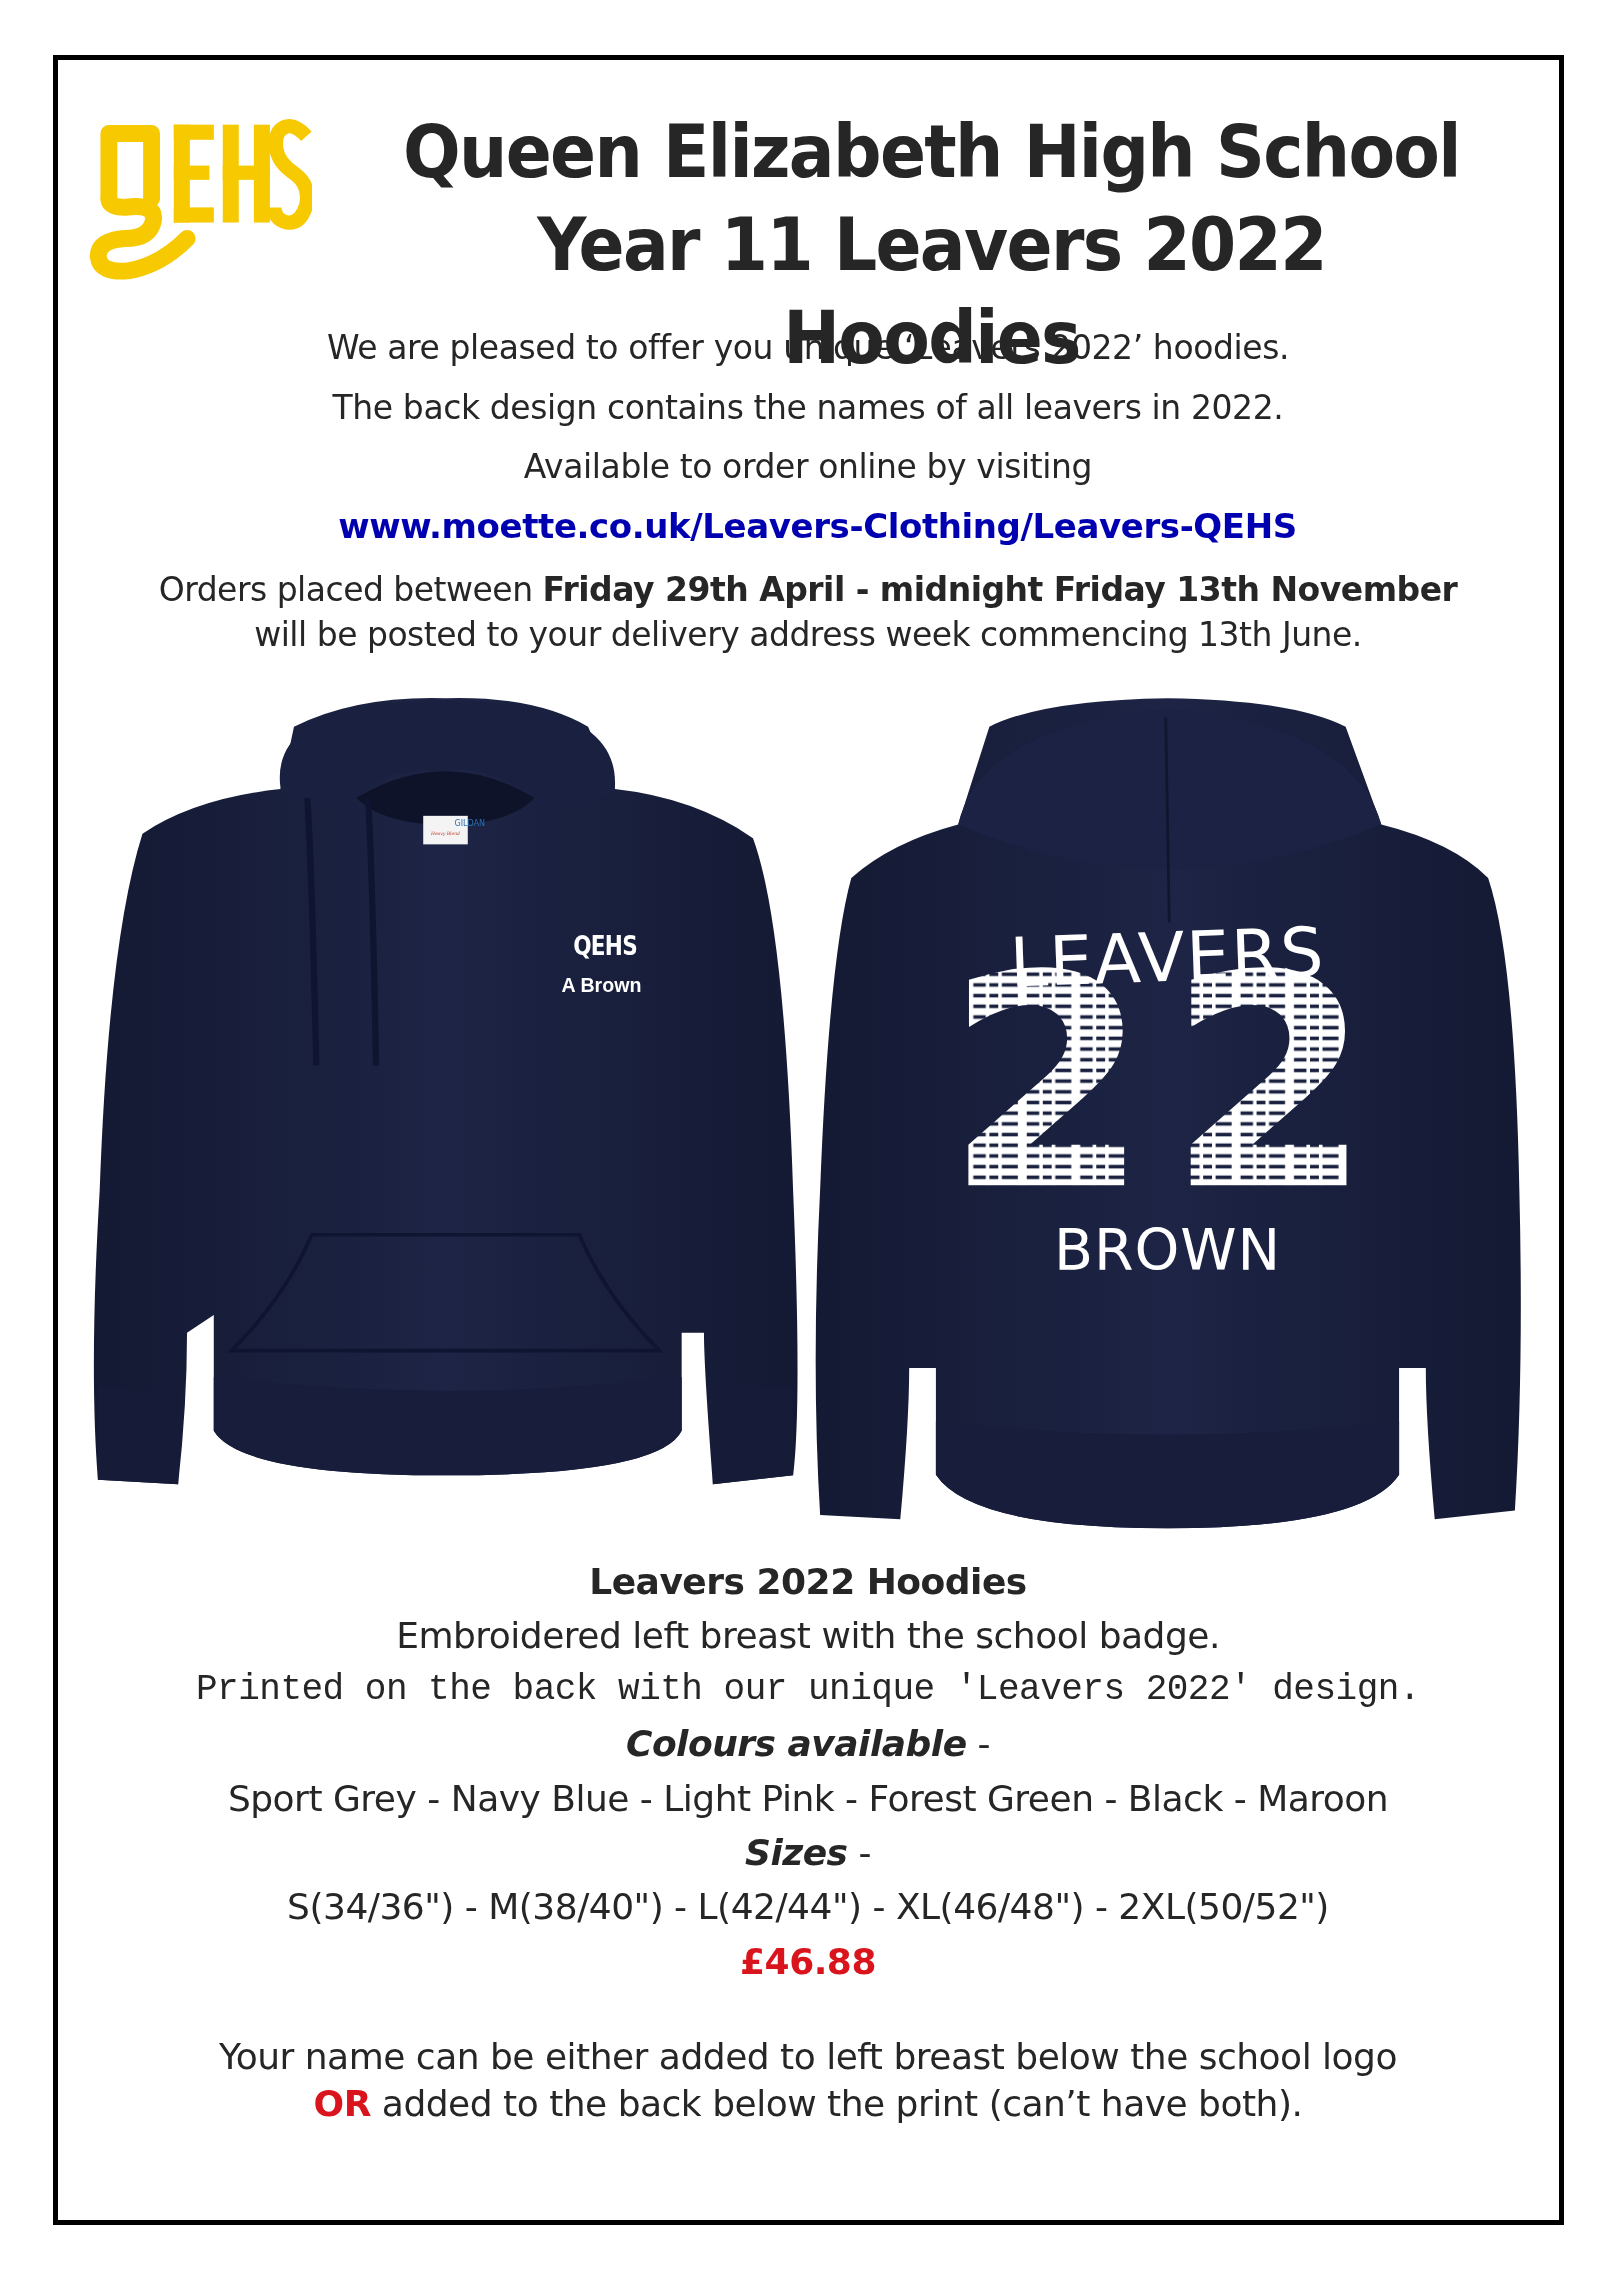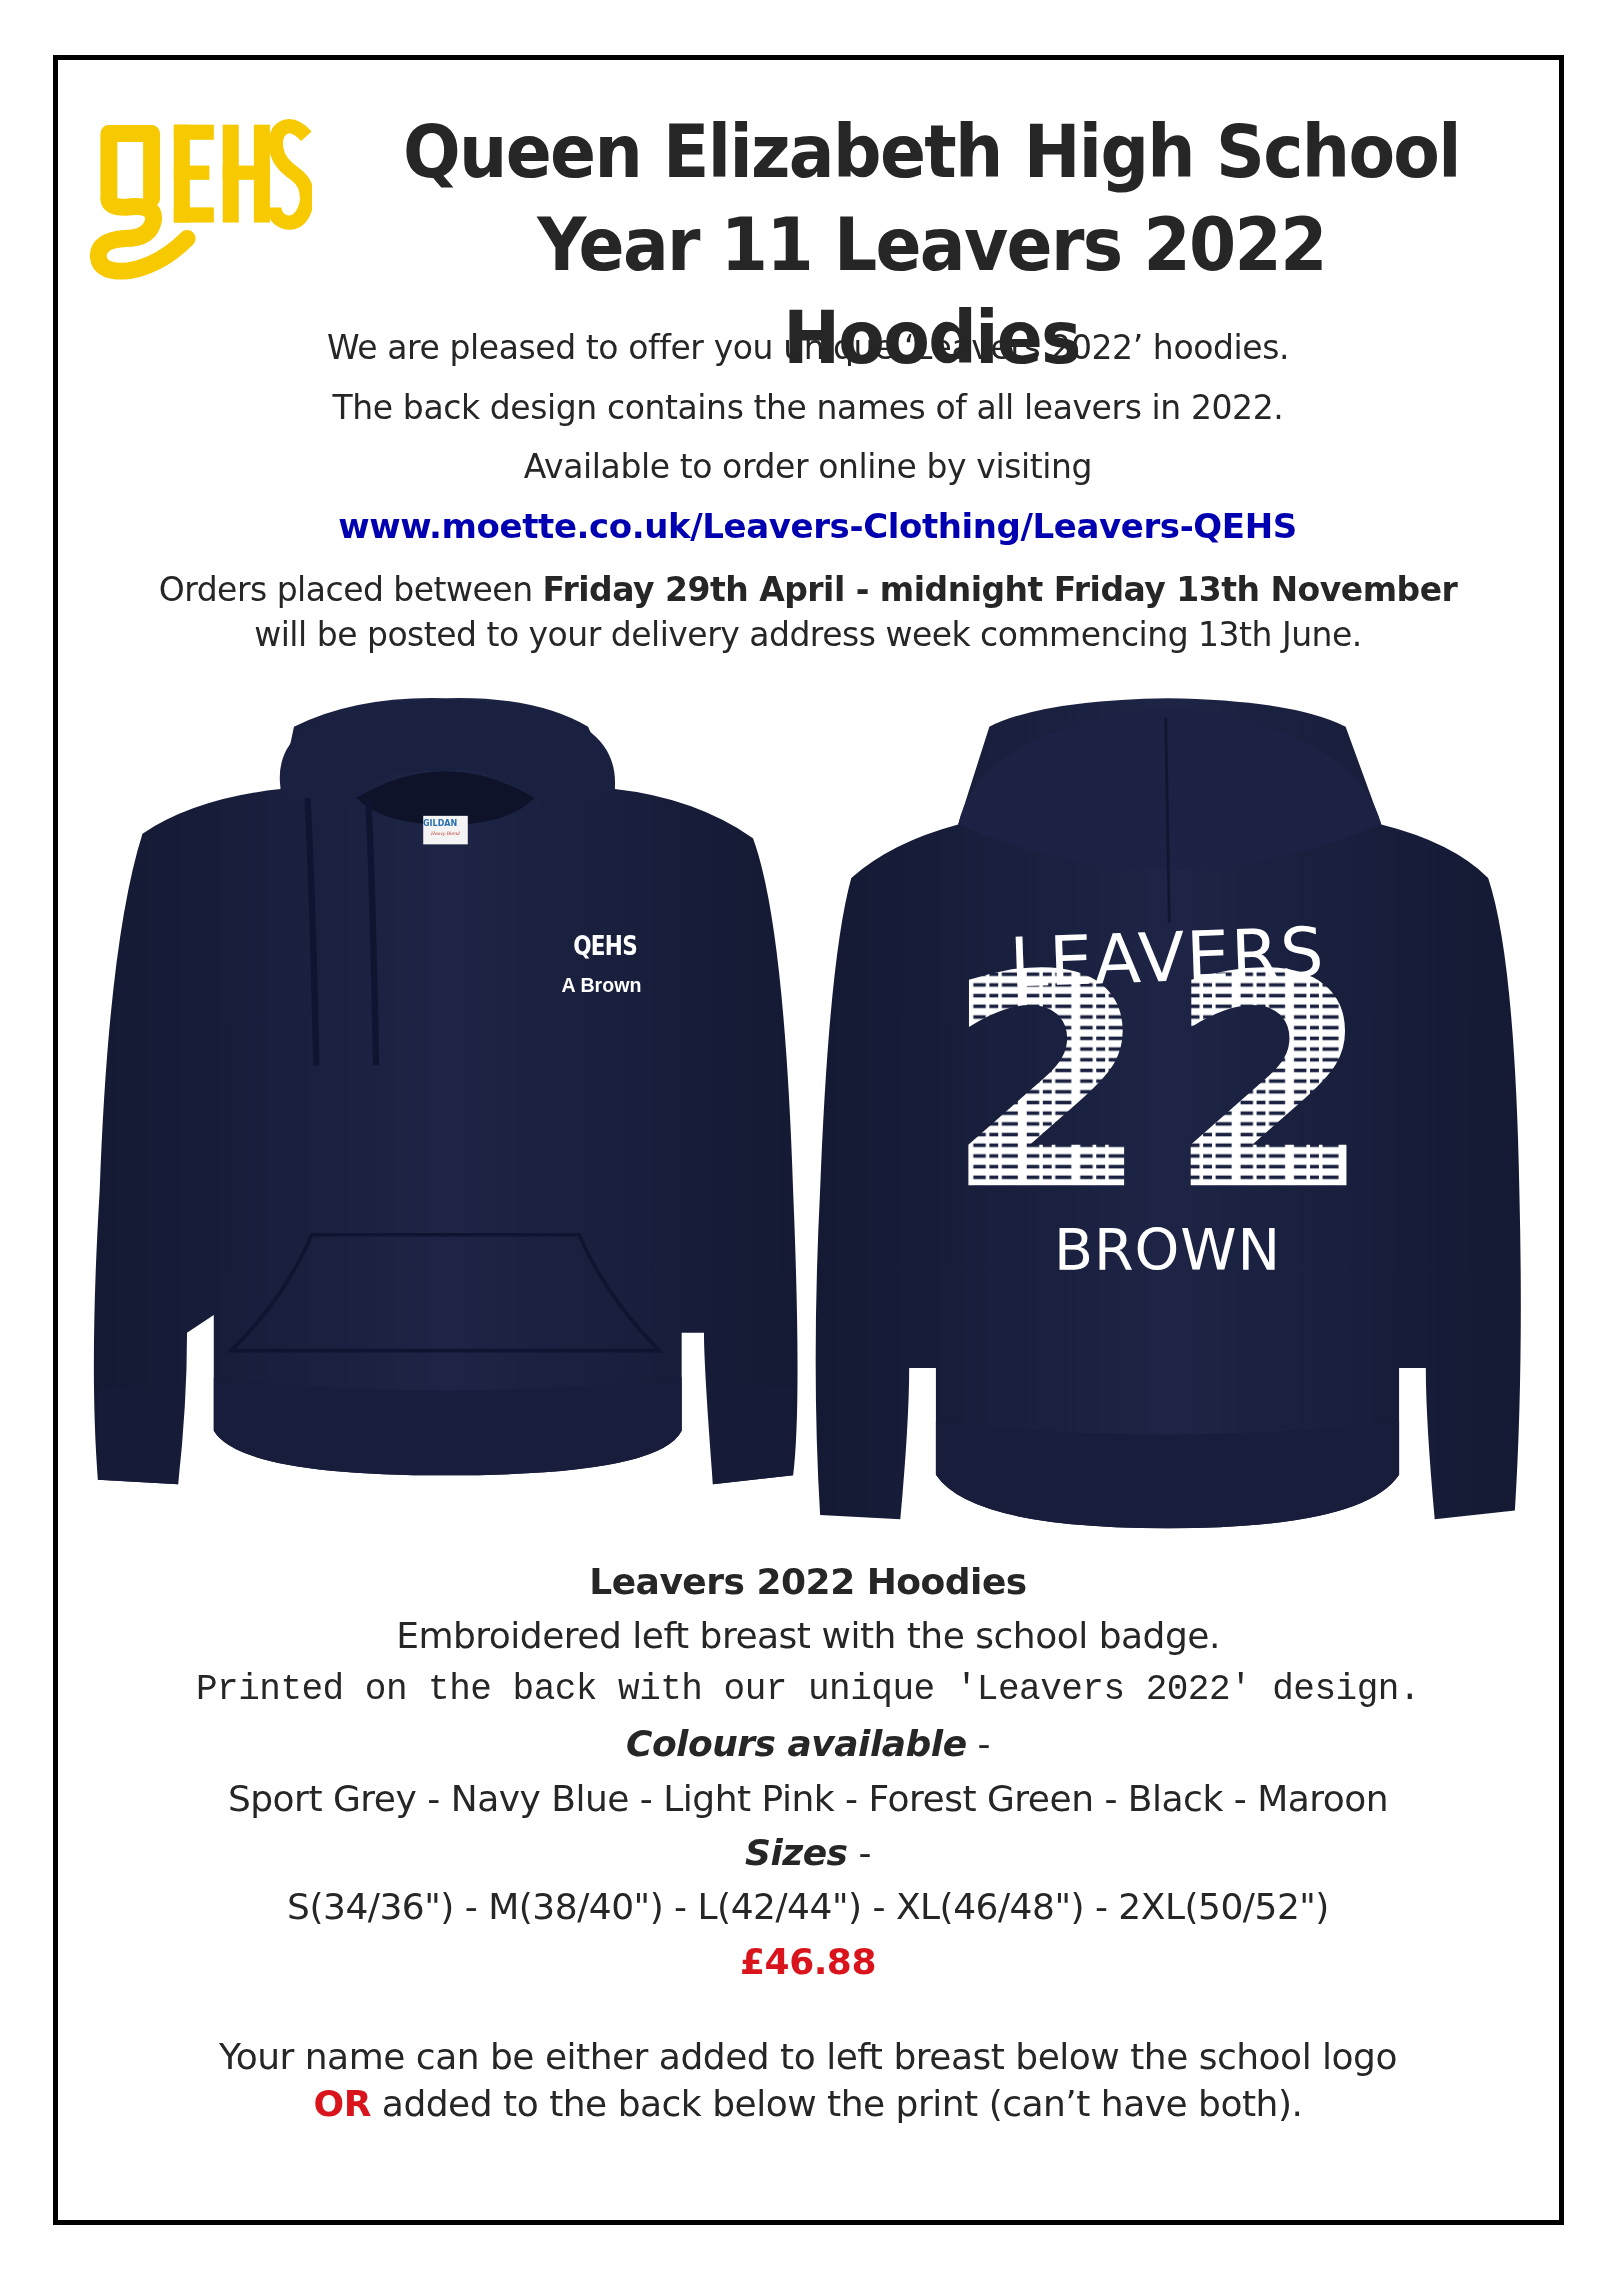--- a/index.html
+++ b/index.html
@@ -113,21 +113,21 @@
 
     <path d="M140 770 Q400 800 665 770 L665 830 Q640 880 400 880 Q170 880 140 830 Z" fill="#171d3a"></path>
 
     <path d="M250 610 L550 610 Q580 680 640 740 L160 740 Q220 680 250 610 Z" fill="none" stroke="#0f1430" stroke-width="4"></path>
 
     <path d="M245 120 Q250 200 255 420" stroke="#0f1430" stroke-width="7" fill="none"></path>
     <path d="M313 120 Q318 200 322 420" stroke="#0f1430" stroke-width="7" fill="none"></path>
 
     <rect x="375" y="140" width="50" height="32" fill="#f4f4f4"></rect>
   </svg>
-  <div style="position:absolute; left:334px; top:128px; width:45px; text-align:left; font-size:8px; font-weight:bold; color:#2a6fb0; font-family:'DejaVu Sans', sans-serif;">GILDAN</div>
+  <div style="position:absolute; left:334px; top:128px; width:62px; text-align:right; font-size:8px; font-weight:normal; color:#2a6fb0; font-family:'DejaVu Sans', sans-serif;">GILDAN</div>
   <div style="position:absolute; left:334px; top:140px; width:45px; text-align:center; font-size:4.5px; color:#c0392b; font-style:italic; font-family:'DejaVu Serif', serif;">Heavy Blend</div>
 
   <div style="position:absolute; left:450px; top:239px; width:125px; text-align:center; color:#ffffff;">
     <div style="font-size:27px; font-weight:bold; letter-spacing:-0.9px; transform:scaleX(0.8); padding-left:9px;">QEHS</div>
     <div style="font-size:19.6px; font-weight:bold; font-family:'Liberation Sans', sans-serif; margin-top:12.5px;">A Brown</div>
   </div>
 </div>
 
 <div class="hoodie back">
   <svg viewBox="0 0 800 970">

